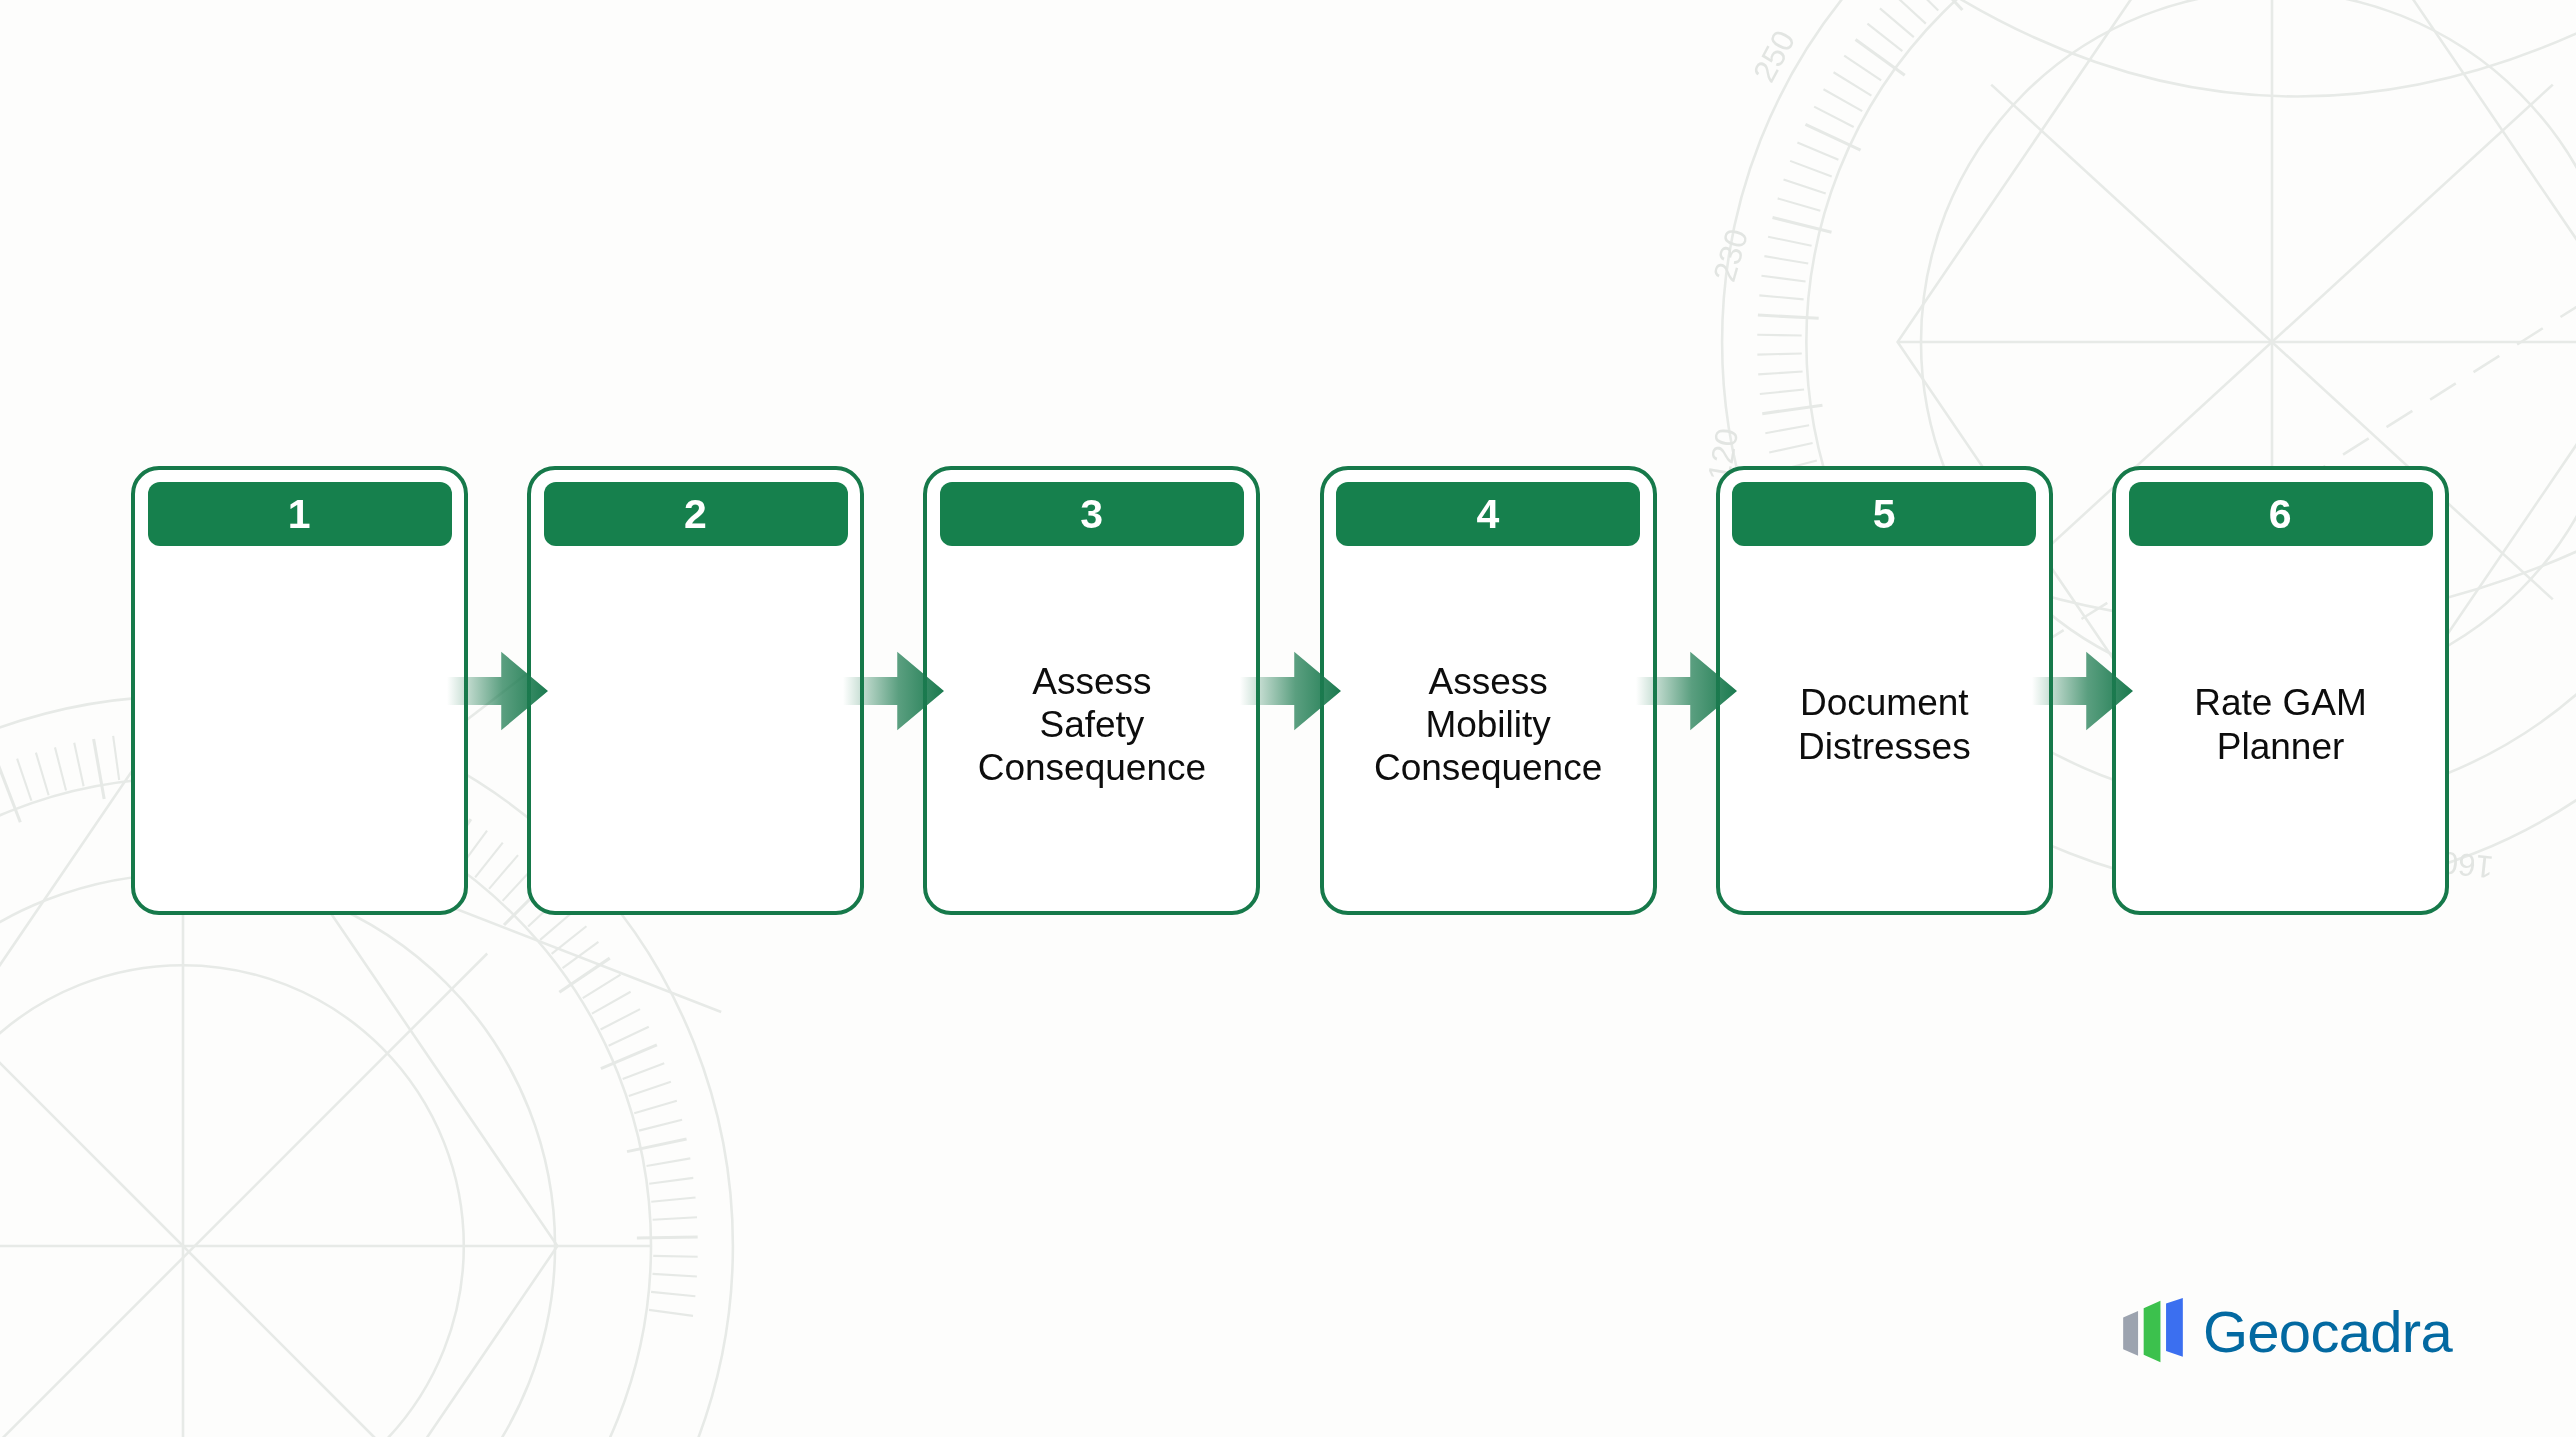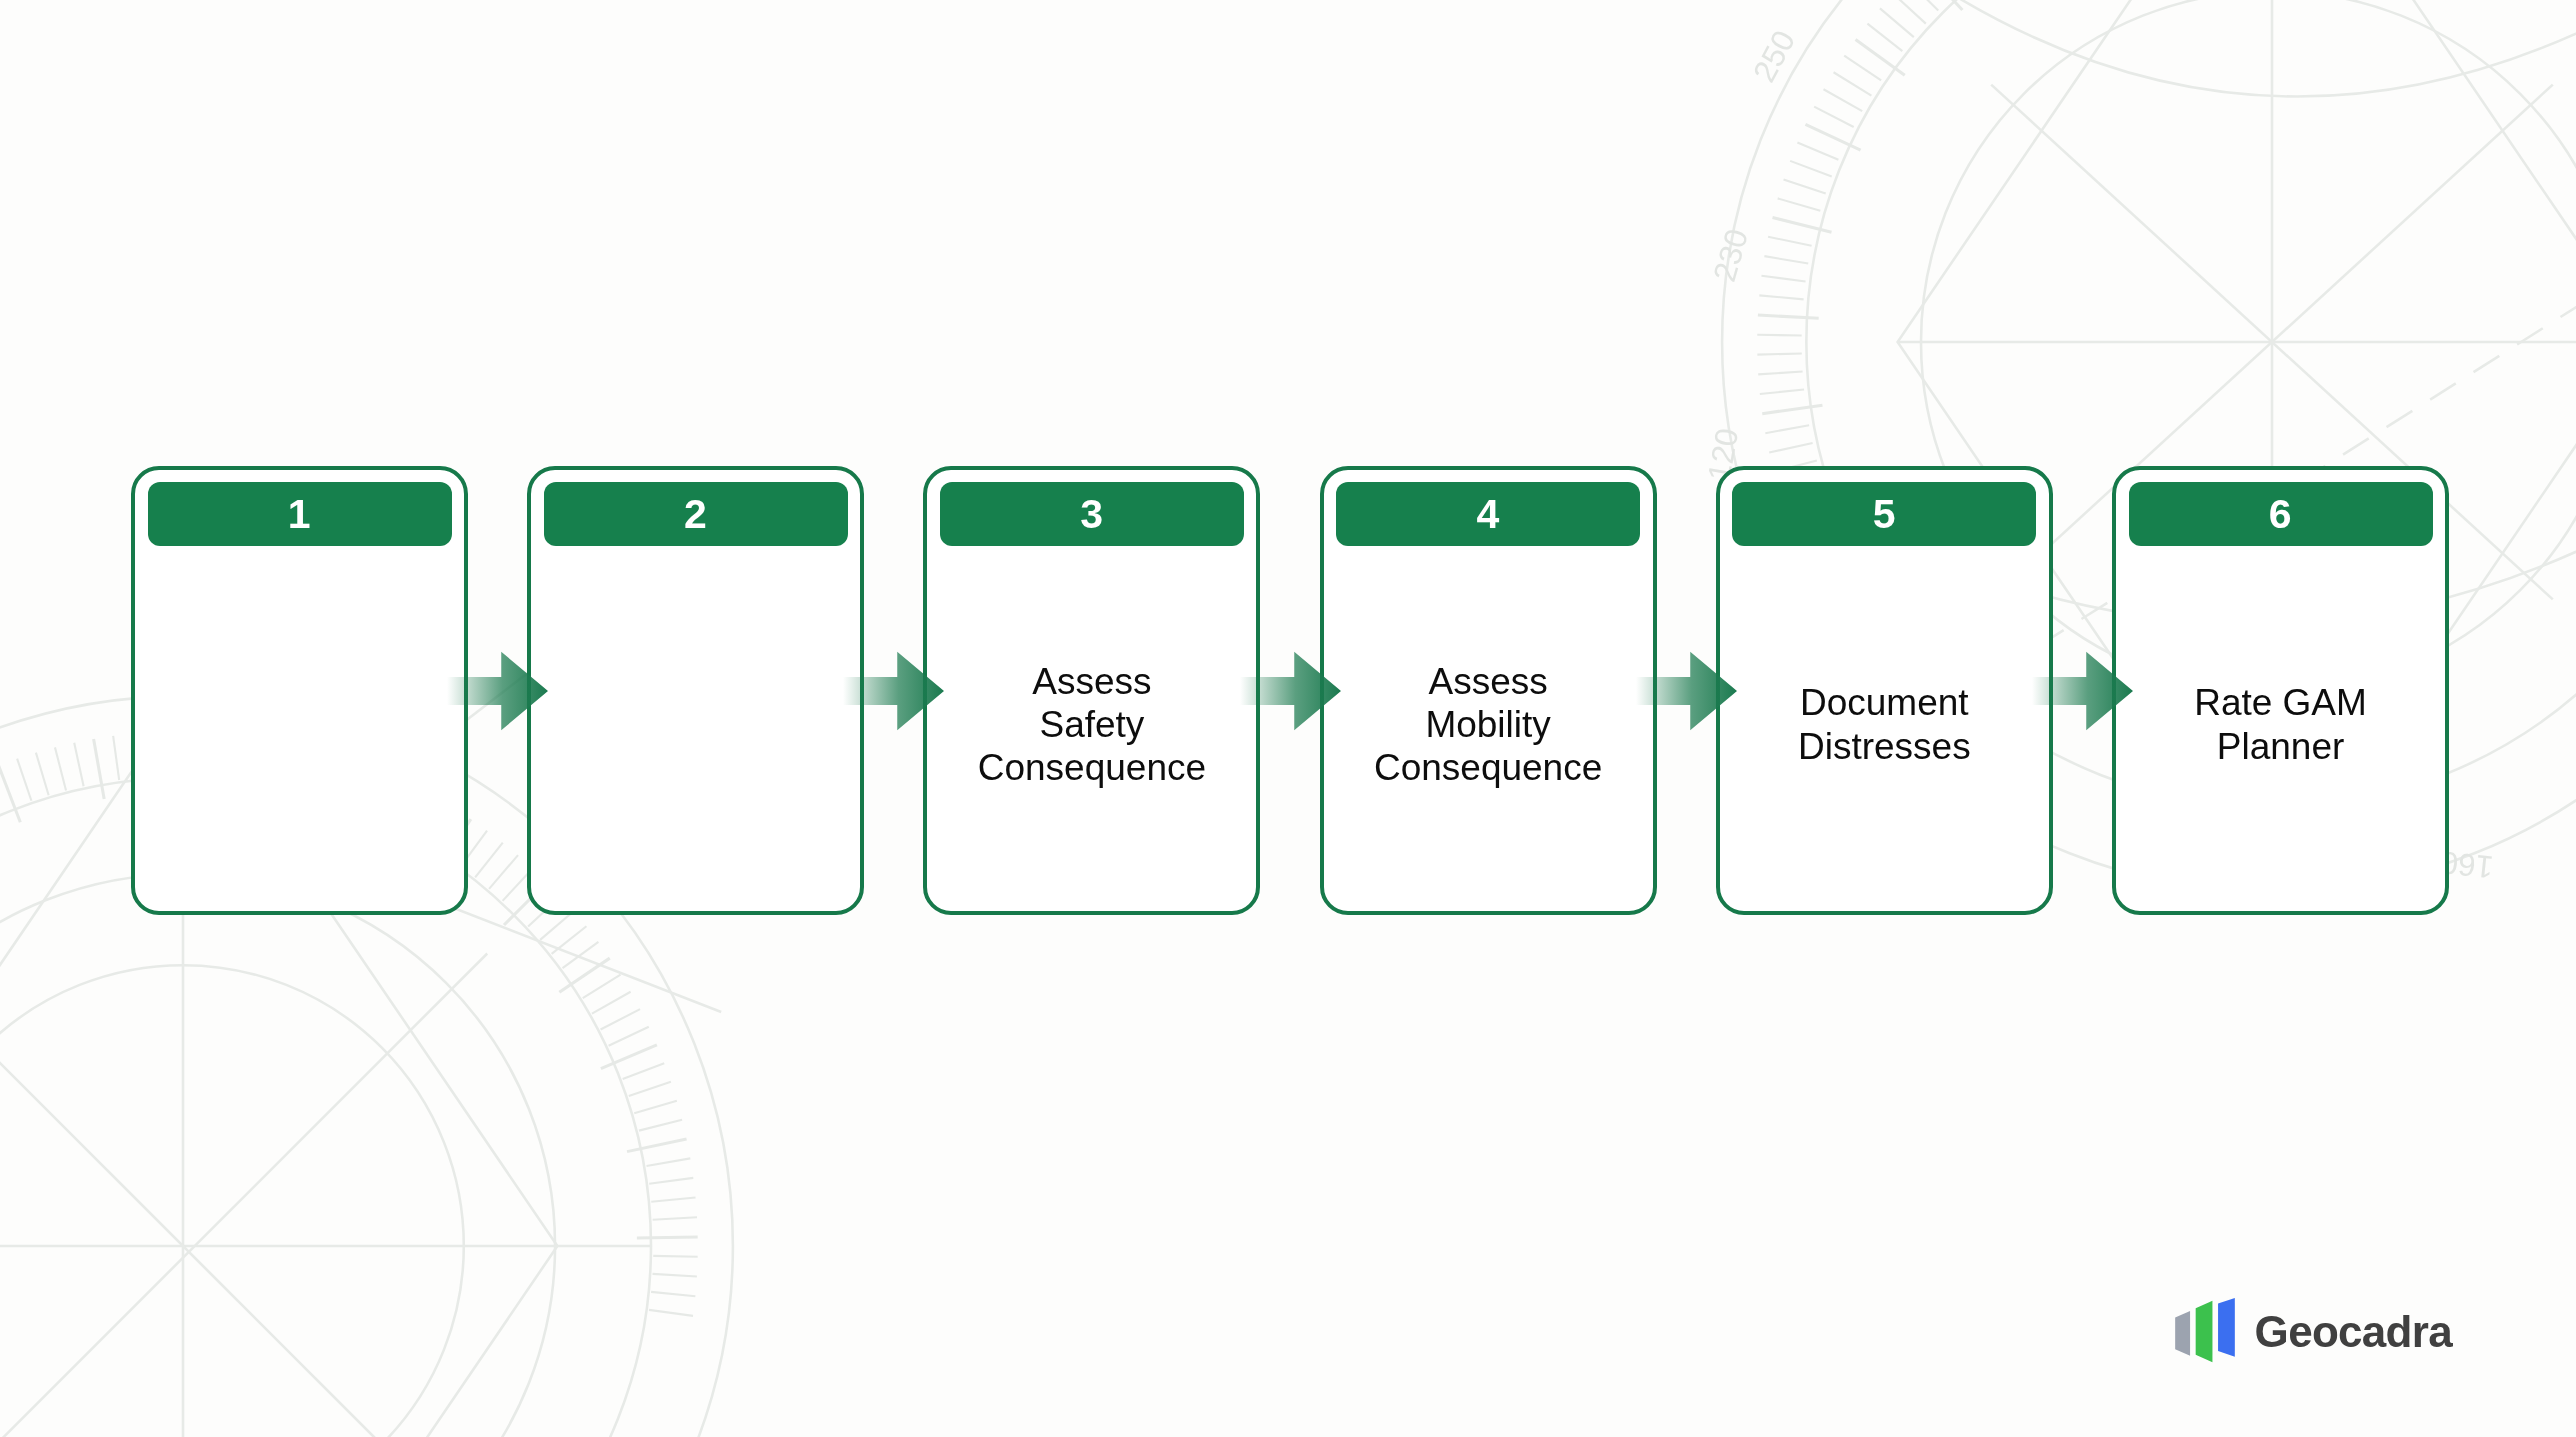--- a/index.html
+++ b/index.html
@@ -105,23 +105,23 @@
     position:absolute;
     right:124px;
     bottom:70px;
     display:flex;
     align-items:center;
     gap:18px;
     height:73px;
   }
   #brand-mark { display:block; }
   #brand-word {
-    font-size:44px;
-    font-weight:700;
-    color:#404040;
+    font-size:58px;
+    font-weight:400;
+    color:#0369a1;
     letter-spacing:-0.7px;
     line-height:1;
     white-space:nowrap;
   }
 </style>
 </head>
 <body>
 
 <div id="stage">
 

